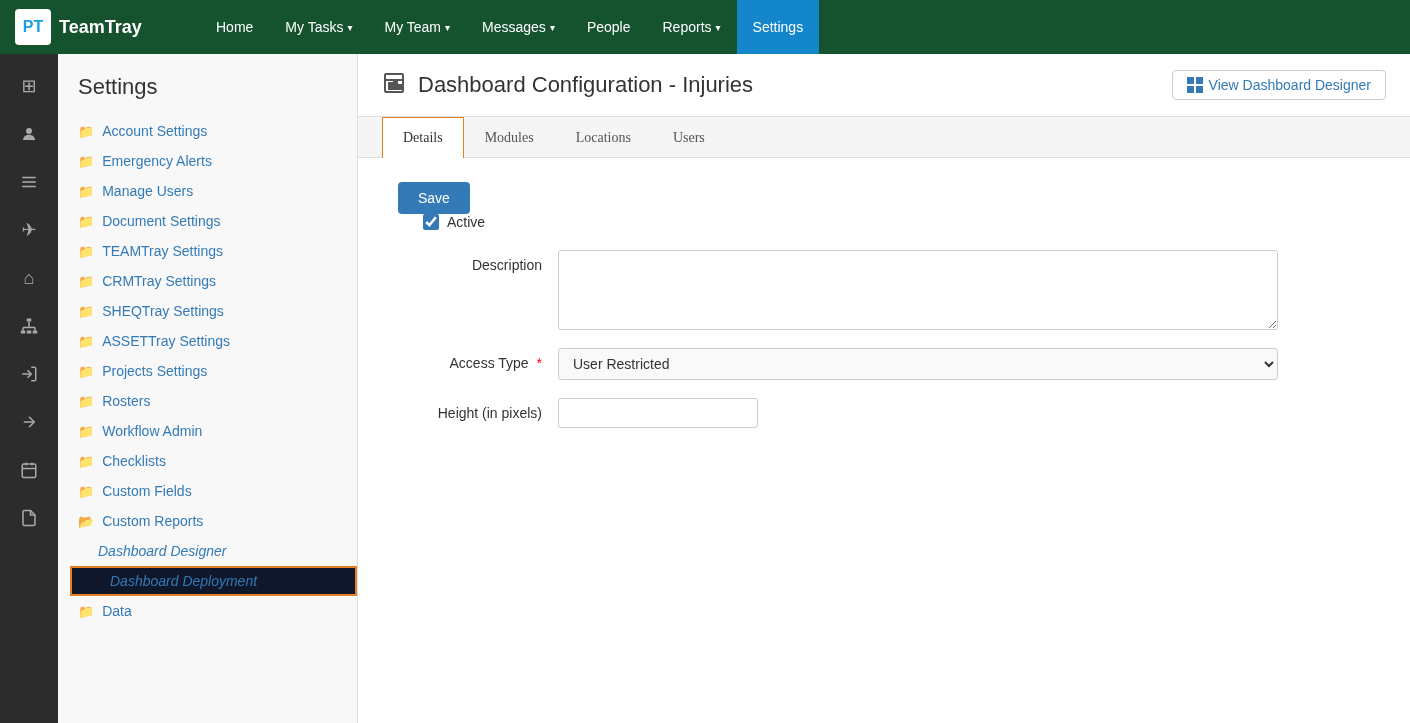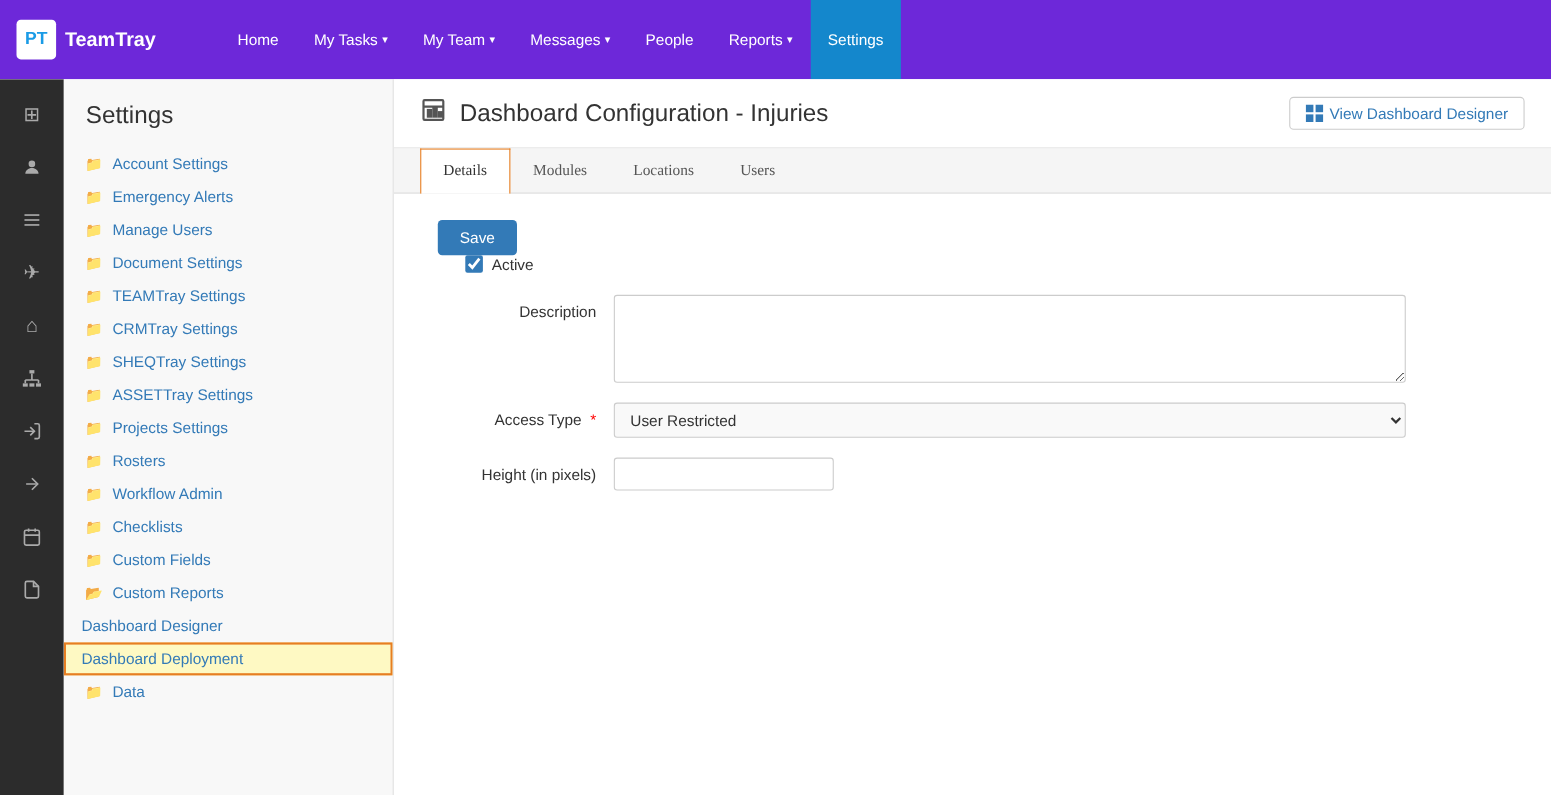--- a/index.html
+++ b/index.html
@@ -1,24 +1,24 @@
 <!DOCTYPE html>
 <html><head>
   <meta charset="utf-8">
   <style>
     * { box-sizing: border-box; margin: 0; padding: 0; }
     body { font-family: 'Segoe UI', Arial, sans-serif; font-size: 14px; color: #333; display: flex; flex-direction: column; height: 723px; overflow: hidden; }
 
     
     .top-nav {
-      background: #6d28d9;
+      background: #14532d;
       color: white;
       display: flex;
       align-items: center;
-      height: 72px;
+      height: 54px;
       flex-shrink: 0;
     }
     .logo-area {
       display: flex;
       align-items: center;
       padding: 0 15px;
       gap: 8px;
       min-width: 200px;
     }
     .logo-box {
@@ -108,29 +108,31 @@
       padding: 7px 20px;
       color: #337ab7;
       cursor: pointer;
       gap: 8px;
       font-size: 14px;
     }
     .sidebar-link .folder-icon { color: #aaa; font-size: 13px; }
     .sidebar-sub-link {
       display: flex;
       align-items: flex-start;
-      padding: 7px 20px 7px 16px;
+      padding: 7px 20px 7px 40px;
       color: #337ab7;
       cursor: pointer;
       font-size: 14px;
+      font-style: italic;
     }
     .sidebar-sub-link.active-item {
       outline: 2px solid #e67e22;
       outline-offset: -2px;
-      background: #fef9c3;
+      background: #0f172a;
+      margin-left: 12px;
     }
 
     
     .main-content {
       flex: 1;
       overflow-y: auto;
       background: white;
     }
     .page-header {
       display: flex;

